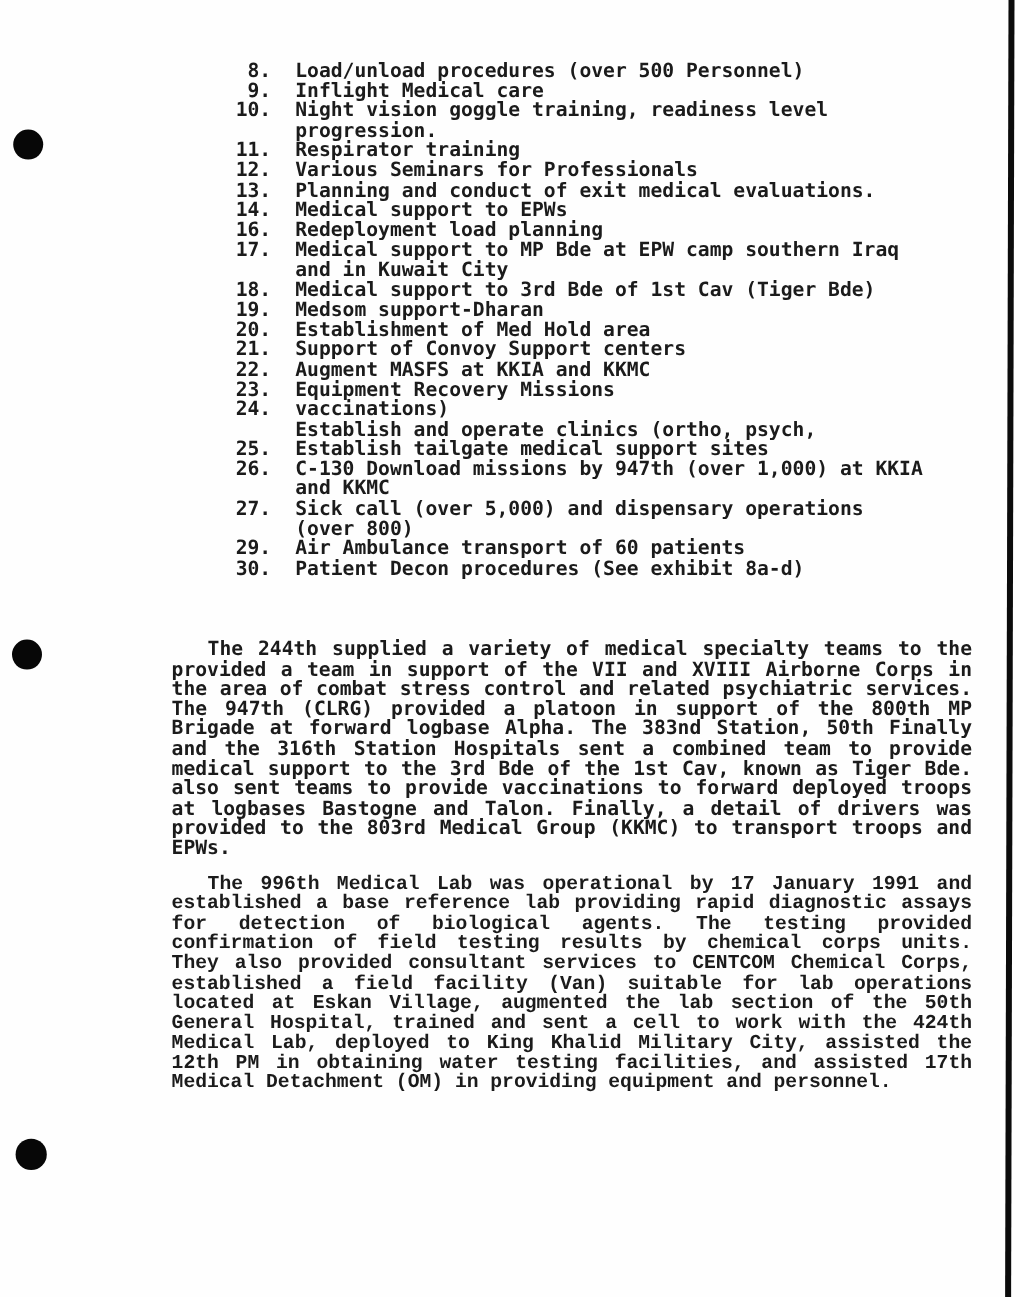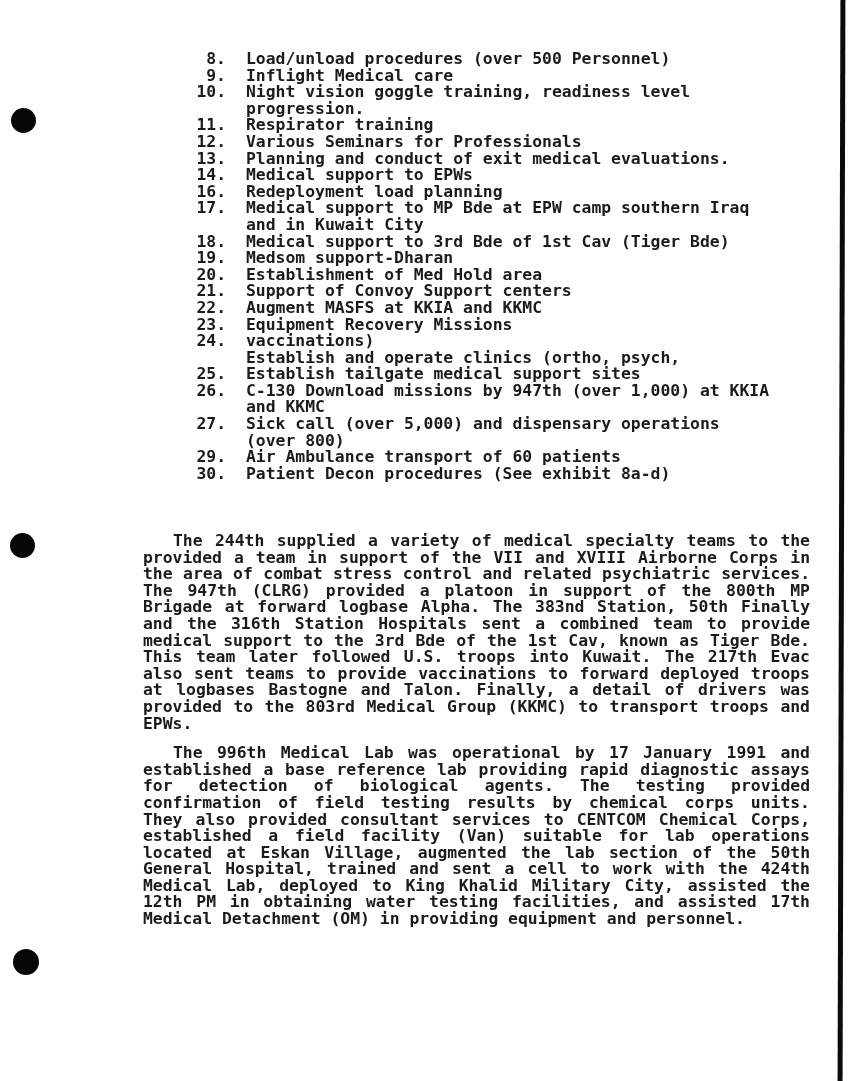--- a/index.html
+++ b/index.html
@@ -16,21 +16,21 @@
   .scan-edge{
     position:absolute;top:-6px;bottom:-6px;left:839px;width:5px;
     background:#0b0b0b;transform:rotate(0.15deg);
   }
   .list{position:absolute;left:190px;top:51px;}
   .li{display:flex;align-items:flex-start;}
   .num{flex:0 0 36px;width:36px;text-align:right;}
   .txt{margin-left:20px;}
   .txt div{white-space:pre;}
   .paras{position:absolute;left:124px;top:533px;width:667px;margin-left:19px;}
-  .para + .para{margin-top:13px;}
+  .para + .para{margin-top:13px;font-family:Liberation Mono, monospace;}
   .pline{text-align:justify;text-align-last:justify;}
   .pline.first{padding-left:30px;}
   .pline.final{text-align-last:left;}
 </style>
 </head>
 <body>
 
 <div class="page">
   <div class="punch p1"></div>
   <div class="punch p2"></div>
@@ -171,21 +171,20 @@
     </div>
   <div class="paras" id="paras">
       <div class="para">
         <div class="pline first">The 244th supplied a variety of medical specialty teams to the</div>
         <div class="pline">provided a team in support of the VII and XVIII Airborne Corps in</div>
         <div class="pline">the area of combat stress control and related psychiatric services.</div>
         <div class="pline">The 947th (CLRG) provided a platoon in support of the 800th MP</div>
         <div class="pline">Brigade at forward logbase Alpha.  The 383nd Station, 50th Finally</div>
         <div class="pline">and the 316th Station Hospitals sent a combined team to provide</div>
         <div class="pline">medical support to the 3rd Bde of the 1st Cav, known as Tiger Bde.</div>
-        <div class="pline">This team later followed U.S. troops into Kuwait.  The 217th Evac</div>
         <div class="pline">also sent teams to provide vaccinations to forward deployed troops</div>
         <div class="pline">at logbases Bastogne and Talon.  Finally, a detail of drivers was</div>
         <div class="pline">provided to the 803rd Medical Group (KKMC) to transport troops and</div>
         <div class="pline final">EPWs.</div>
       </div>
       <div class="para">
         <div class="pline first">The 996th Medical Lab was operational by 17 January 1991 and</div>
         <div class="pline">established a base reference lab providing rapid diagnostic assays</div>
         <div class="pline">for detection of biological agents.  The testing provided</div>
         <div class="pline">confirmation of field testing results by chemical corps units.</div>

